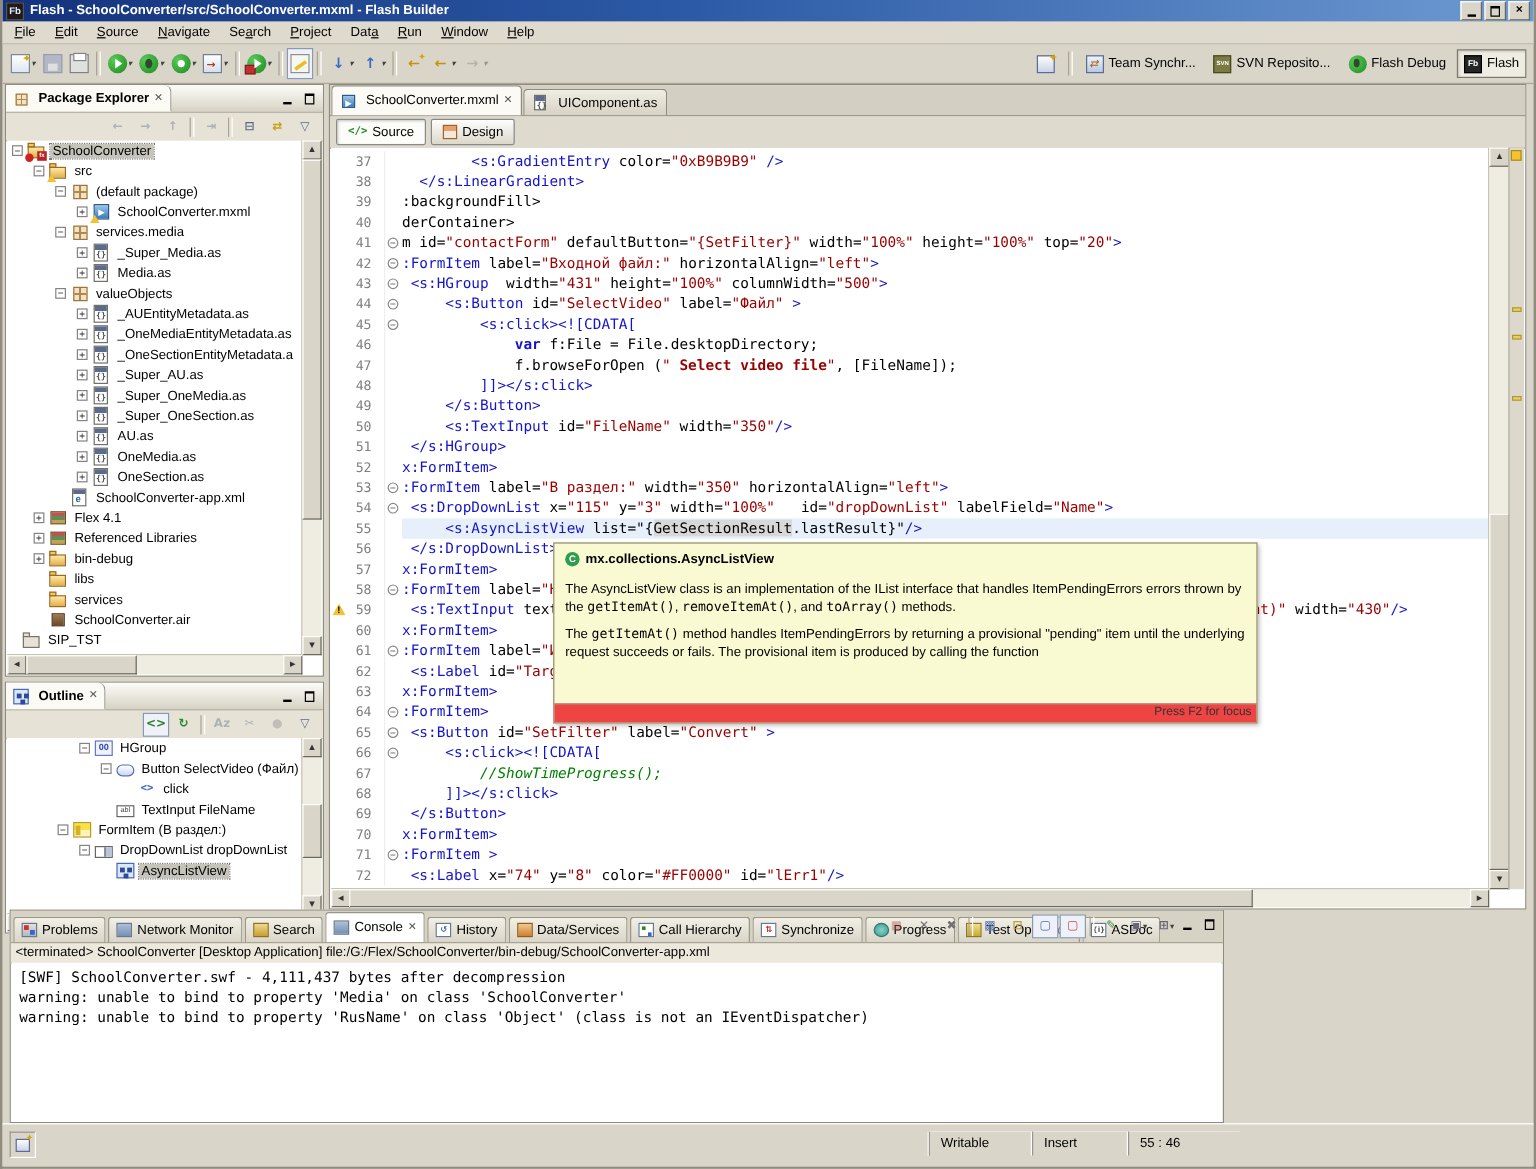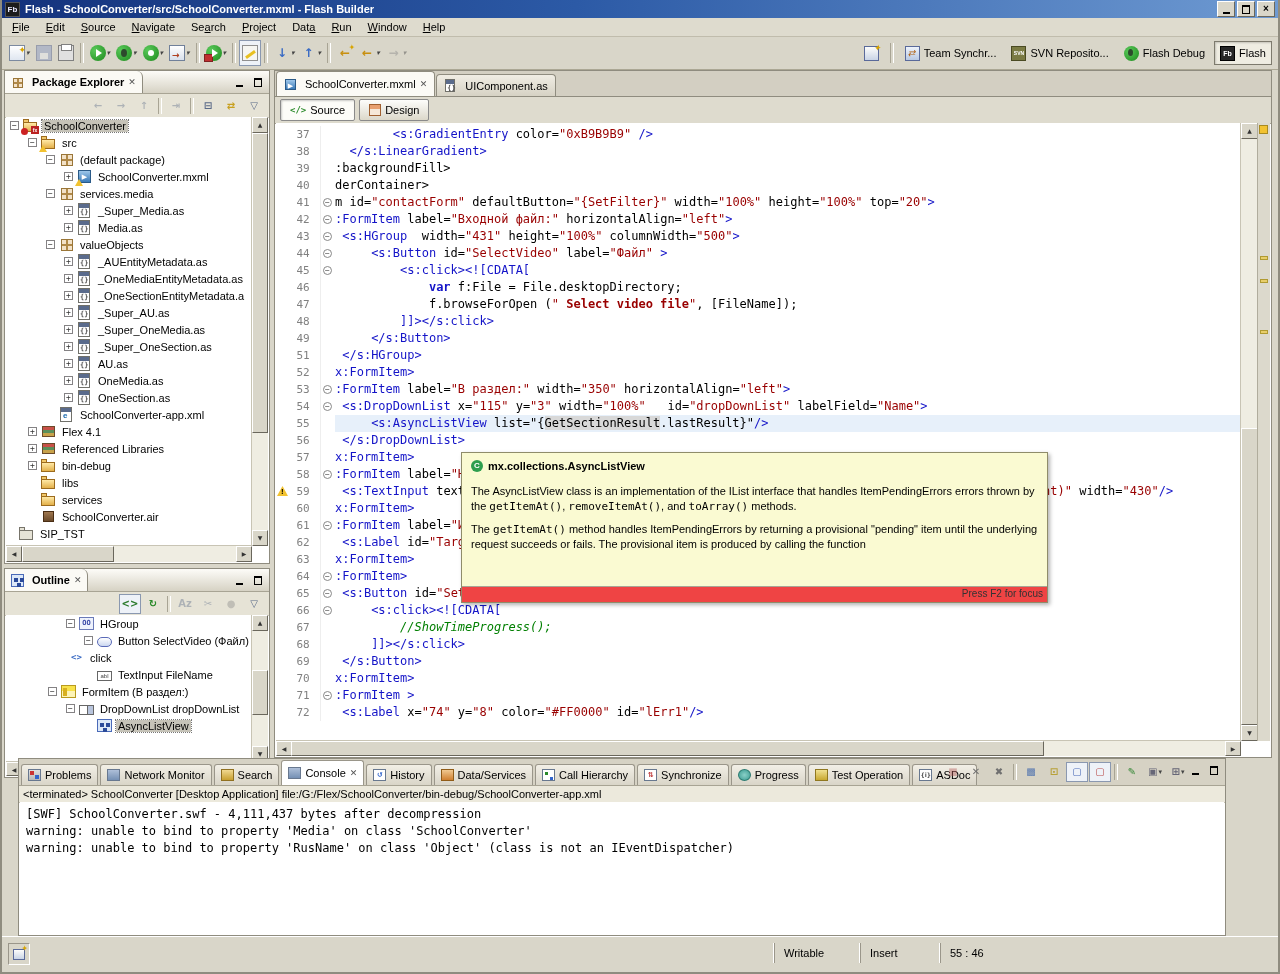--- a/index.html
+++ b/index.html
@@ -190,21 +190,21 @@
   .ttitle{display:flex;align-items:center;gap:5px;padding:7px 9px 1px;font-weight:bold}
   .cicon{width:12px;height:12px;border-radius:50%;background:#2e9e4e;color:#fff;font:bold 8px/12px "Liberation Sans",sans-serif;
          text-align:center;flex:none}
   .tbody{padding:3px 9px;height:110px;overflow:hidden;line-height:15px}
   .tbody p{margin:8px 0}
   .tbody code{font:11px "DejaVu Sans Mono",monospace}
   .tfoot{position:absolute;left:0;right:0;bottom:0;height:15px;background:#ef4444;border-top:1px solid #a8a494;
          text-align:right;padding-right:4px;font-size:10px;color:#333;line-height:14px}
 
   
-  #bottom{left:16px;top:758px;width:1208px;height:178px}
+  #bottom{left:6px;top:758px;width:1012px;height:178px}
   #btabs{height:26px;display:flex;align-items:flex-end;background:#d6d2c4;border-bottom:1px solid #a8a494;padding-left:2px;position:relative}
   .btab{height:20px;display:flex;align-items:center;gap:4px;padding:0 6px;margin-right:2px;
         background:linear-gradient(#f2efe6,#d9d5c8);border:1px solid #9a968a;border-bottom:none;border-radius:3px 3px 0 0;white-space:nowrap}
   .btab.active{background:#fff;height:24px}
   .bti{width:13px;height:12px;flex:none;border:1px solid #68788f;box-sizing:border-box;position:relative;
        font:bold 7px/10px "DejaVu Sans",sans-serif;text-align:center;color:#fff;background:linear-gradient(#aebfd8,#7590b4)}
   .bti.problems{background:linear-gradient(#e0e0e0,#b8b8b8)}
   .bti.problems::after{content:"";position:absolute;left:1px;top:1px;width:4px;height:4px;background:#c33;box-shadow:5px 4px 0 #36c}
   .bti.search{background:linear-gradient(#f0d890,#c8a030);border-color:#907020}
   .bti.history{background:#fff;color:#36c}.bti.history::after{content:"↺"}
@@ -572,21 +572,21 @@
       <div class="trow" style="padding-left: 60px;">
         <span class="expander">−</span>
         <i class="oi hgroup"></i>
         <span class="tlabel">HGroup</span>
       </div>
       <div class="trow" style="padding-left: 78px;">
         <span class="expander">−</span>
         <i class="oi button"></i>
         <span class="tlabel">Button SelectVideo (Файл)</span>
       </div>
-      <div class="trow" style="padding-left: 50px;">
+      <div class="trow" style="padding-left: 96px;">
         <span class="expspace"></span>
         <i class="oi tag"></i>
         <span class="tlabel">click</span>
       </div>
       <div class="trow" style="padding-left: 78px;">
         <span class="expspace"></span>
         <i class="oi textinput"></i>
         <span class="tlabel">TextInput FileName</span>
       </div>
       <div class="trow" style="padding-left: 42px;">
@@ -720,20 +720,26 @@
         <span class="cann"></span>
         <span class="clnum">48</span>
         <span class="cfold"></span>
         <span class="ctext"><span class="cp">         </span><span class="ct">]]&gt;&lt;/s:click&gt;</span></span>
       </div>
       <div class="crow">
         <span class="cann"></span>
         <span class="clnum">49</span>
         <span class="cfold"></span>
         <span class="ctext"><span class="cp">     </span><span class="ct">&lt;/s:Button&gt;</span></span>
+      </div>
+      <div class="crow">
+        <span class="cann"></span>
+        <span class="clnum">50</span>
+        <span class="cfold"></span>
+        <span class="ctext"><span class="cp">     </span><span class="ct">&lt;s:TextInput</span><span class="cp"> </span><span class="ca">id=</span><span class="cv">"FileName"</span><span class="cp"> </span><span class="ca">width=</span><span class="cv">"350"</span><span class="ct">/&gt;</span></span>
       </div>
       <div class="crow">
         <span class="cann"></span>
         <span class="clnum">51</span>
         <span class="cfold"></span>
         <span class="ctext"><span class="cp"> </span><span class="ct">&lt;/s:HGroup&gt;</span></span>
       </div>
       <div class="crow">
         <span class="cann"></span>
         <span class="clnum">52</span>

